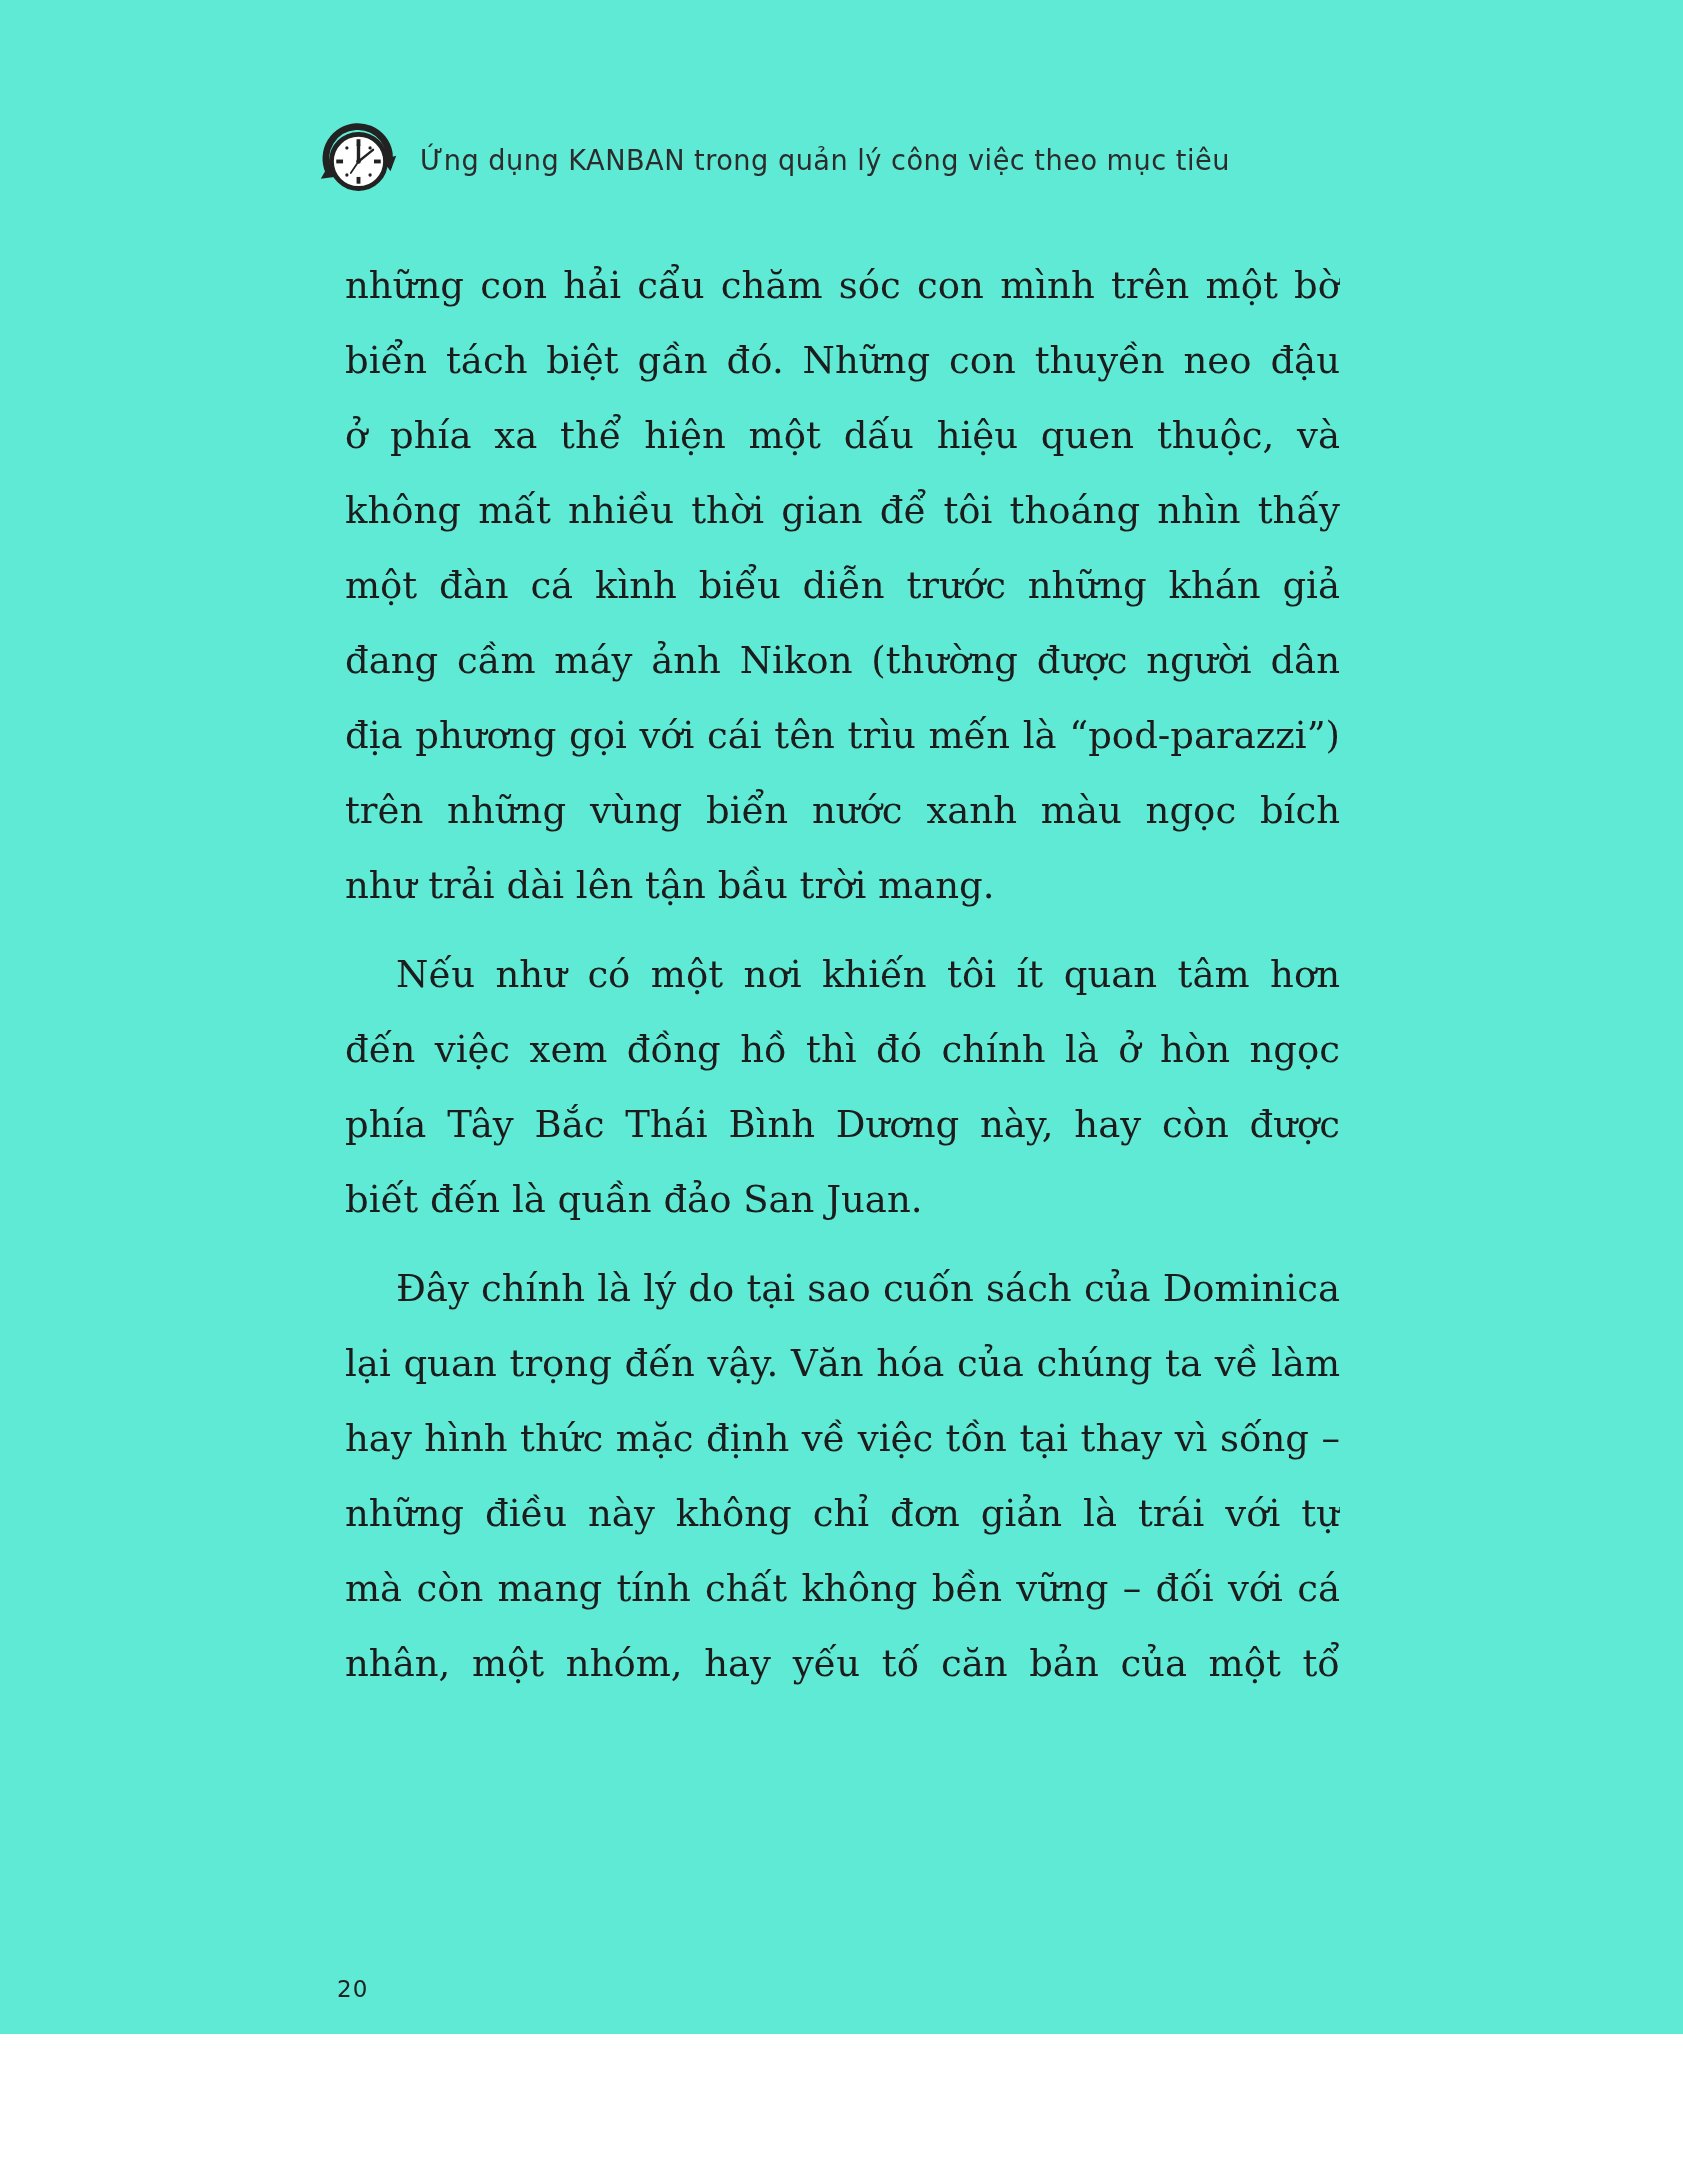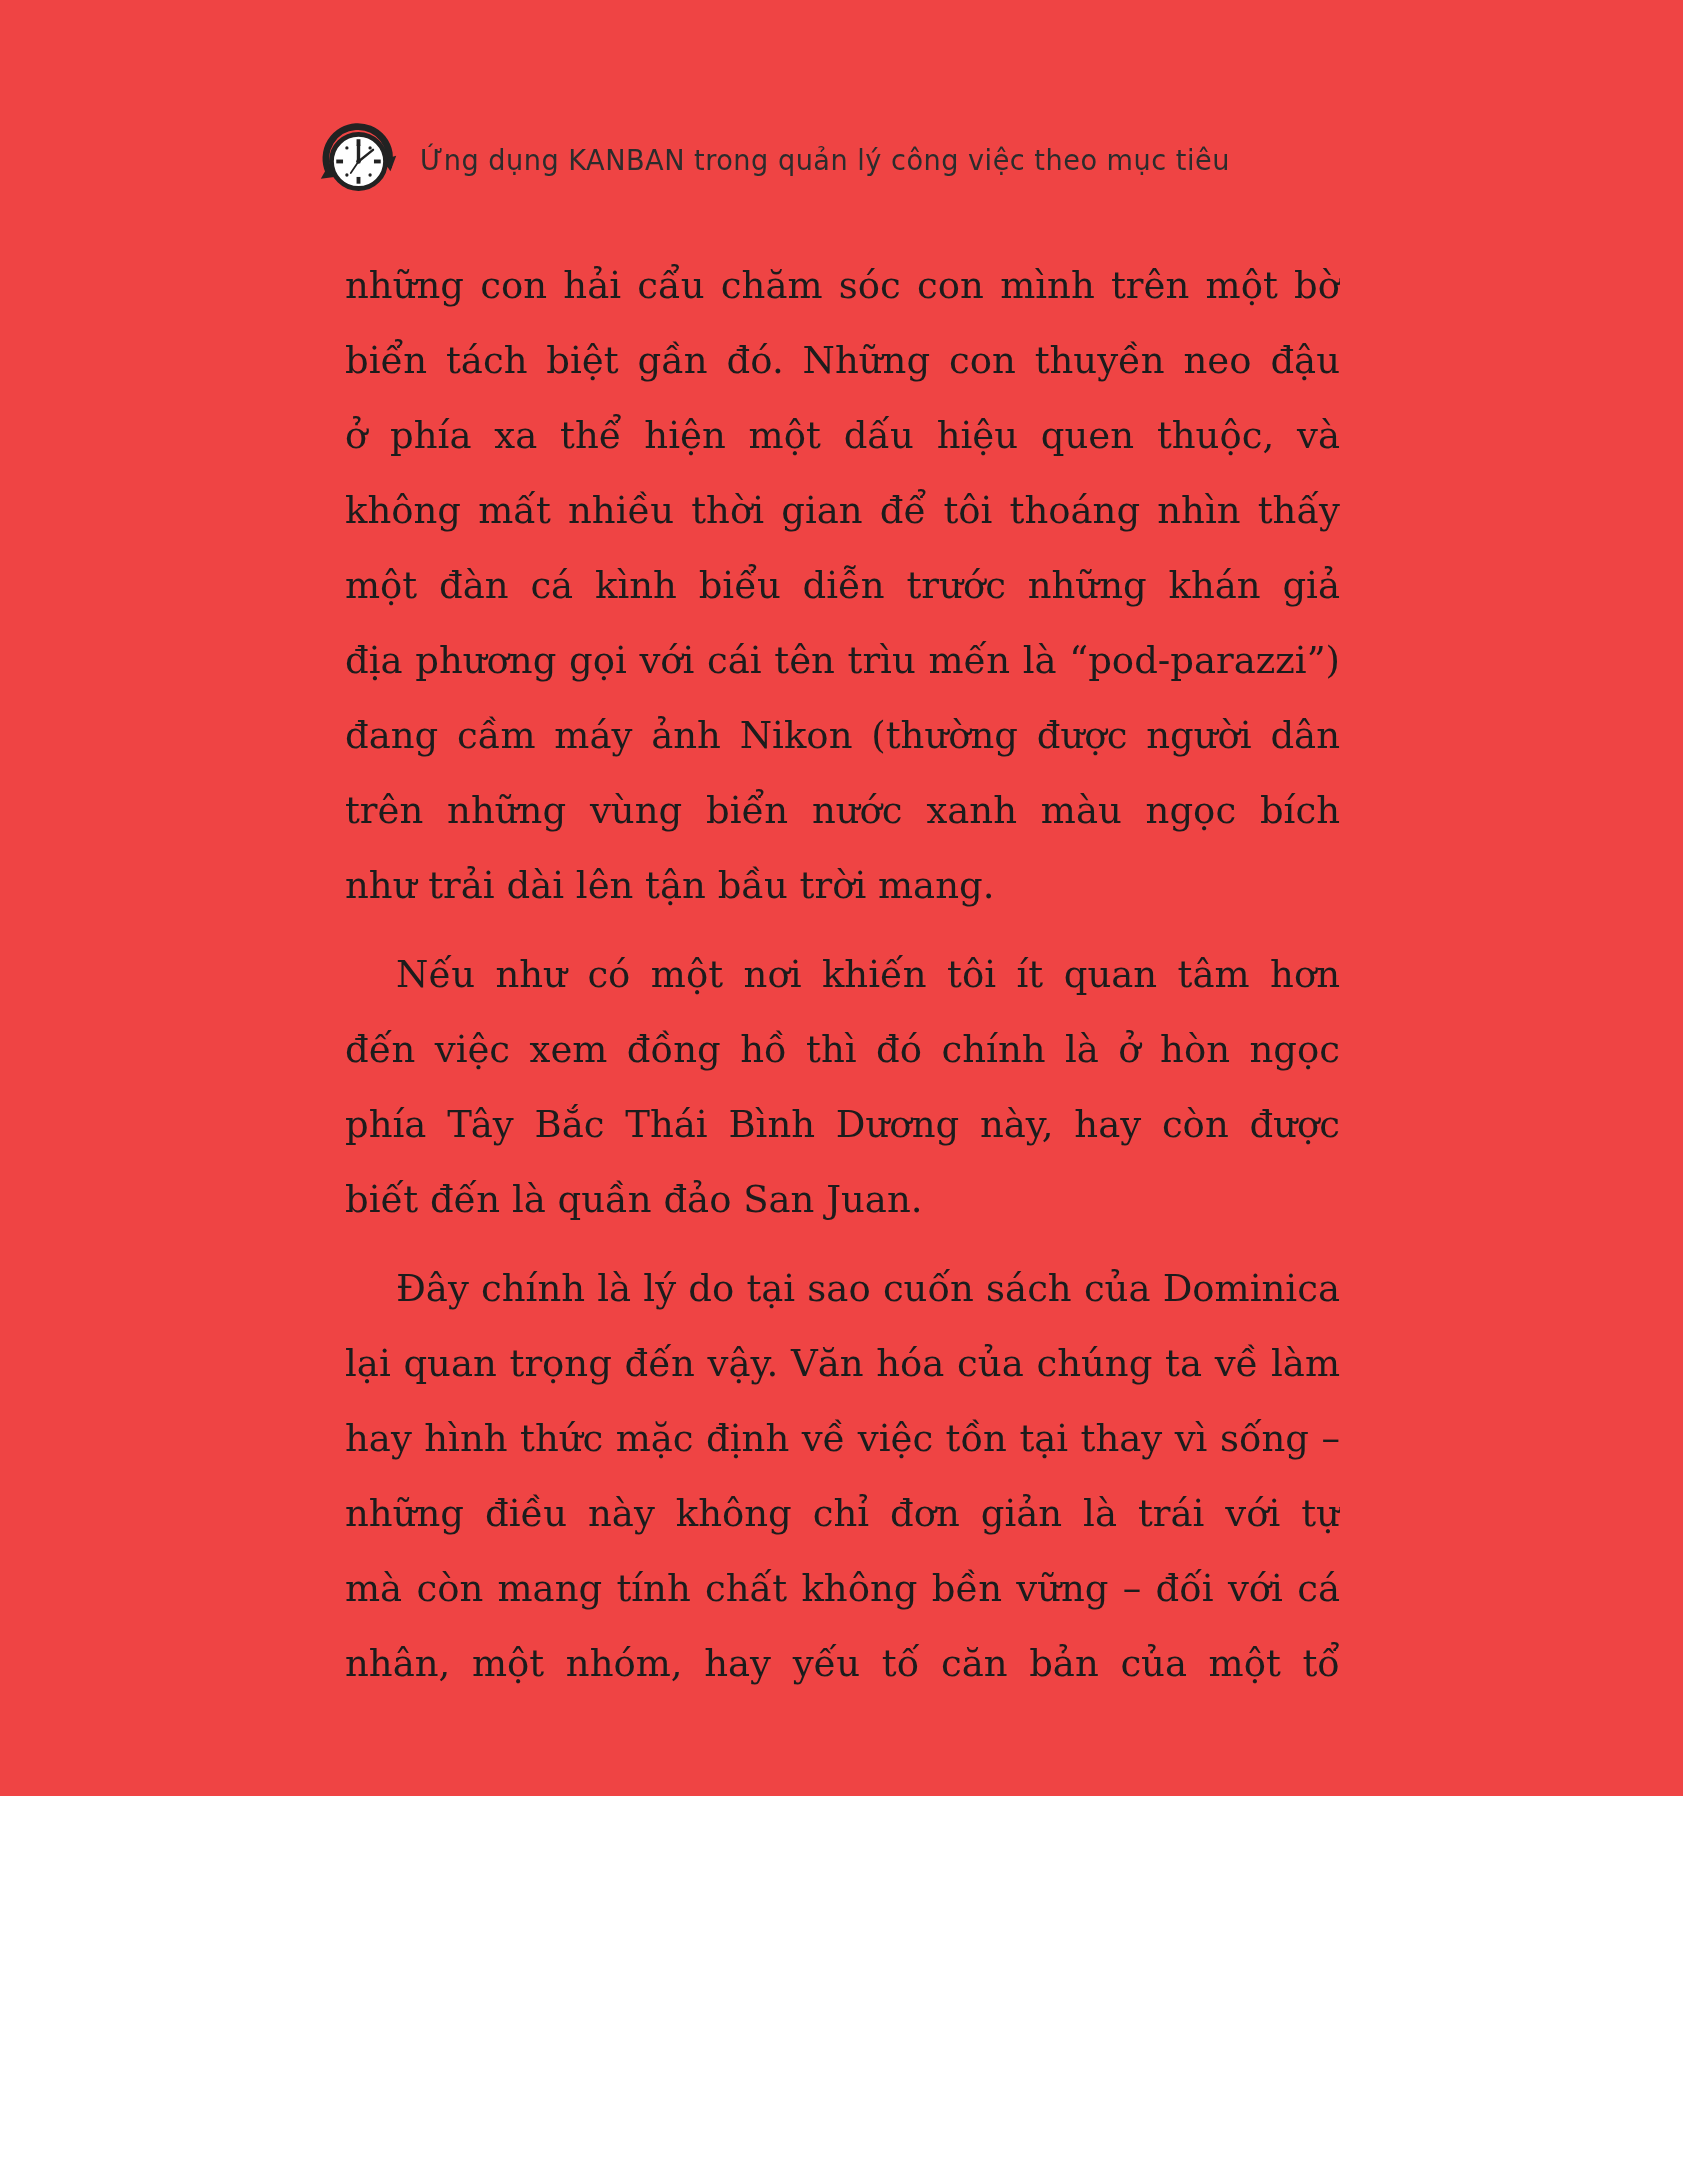--- a/index.html
+++ b/index.html
@@ -3,22 +3,22 @@
 <meta charset="utf-8">
 <style>
   html, body {
     margin: 0;
     padding: 0;
     background: #ffffff;
   }
   .page {
     position: relative;
     width: 1683px;
-    height: 1796px;
-    background: #ef4444;
+    height: 2034px;
+    background: #5eead4;
     overflow: hidden;
     font-family: "DejaVu Serif", "Liberation Serif", serif;
     color: #1e1e1e;
   }
   
   .running-header {
     position: absolute;
     left: 315px;
     top: 115px;
     height: 91px;
@@ -107,22 +107,22 @@
     <span class="header-title">Ứng dụng KANBAN trong quản lý công việc theo mục tiêu</span>
   </div>
 
   <div class="body-text">
       <div class="paragraph">
         <div class="line">những con hải cẩu chăm sóc con mình trên một bờ</div>
         <div class="line">biển tách biệt gần đó. Những con thuyền neo đậu</div>
         <div class="line">ở phía xa thể hiện một dấu hiệu quen thuộc, và</div>
         <div class="line">không mất nhiều thời gian để tôi thoáng nhìn thấy</div>
         <div class="line">một đàn cá kình biểu diễn trước những khán giả</div>
+        <div class="line">đang cầm máy ảnh Nikon (thường được người dân</div>
         <div class="line">địa phương gọi với cái tên trìu mến là “pod-parazzi”)</div>
-        <div class="line">đang cầm máy ảnh Nikon (thường được người dân</div>
         <div class="line">trên những vùng biển nước xanh màu ngọc bích</div>
         <div class="line last">như trải dài lên tận bầu trời mang.</div>
       </div>
       <div class="paragraph">
         <div class="line indent">Nếu như có một nơi khiến tôi ít quan tâm hơn</div>
         <div class="line">đến việc xem đồng hồ thì đó chính là ở hòn ngọc</div>
         <div class="line">phía Tây Bắc Thái Bình Dương này, hay còn được</div>
         <div class="line last">biết đến là quần đảo San Juan.</div>
       </div>
       <div class="paragraph">

